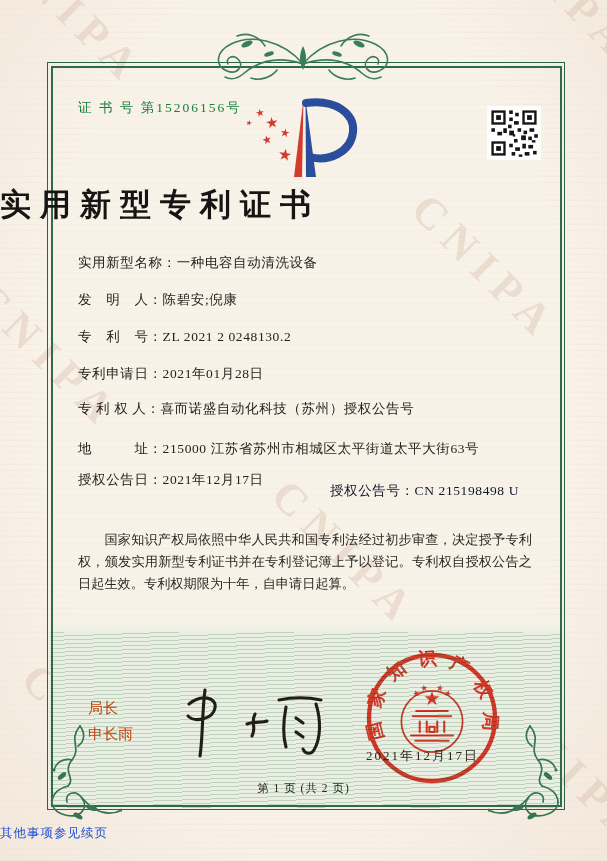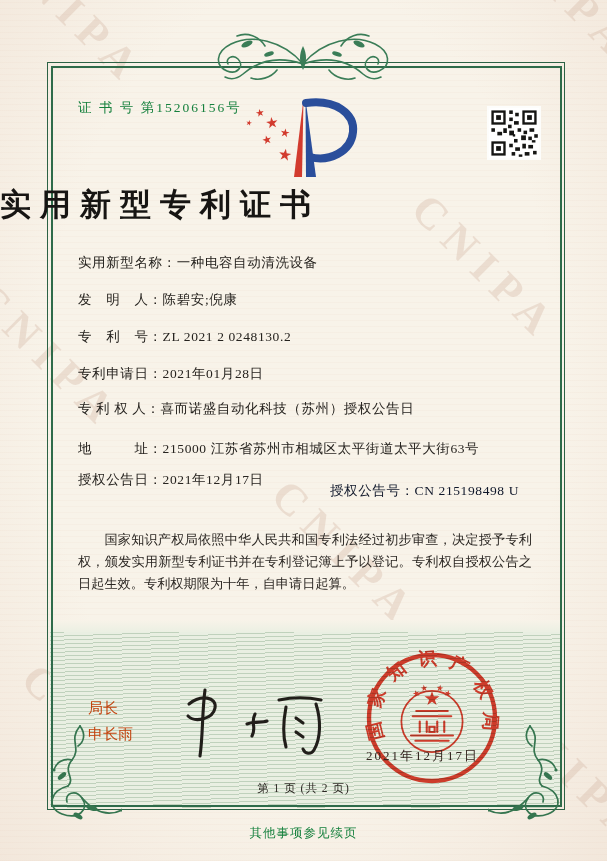--- a/index.html
+++ b/index.html
@@ -45,22 +45,22 @@
            font-size:15px;line-height:26px;color:#c2410c;}
   .sig{position:absolute;left:175px;top:680px;width:170px;height:80px;z-index:4;}
   
   .seal{position:absolute;left:362px;top:648px;width:140px;height:140px;z-index:4;
         mix-blend-mode:multiply;opacity:.95;}
   .seal-date{position:absolute;left:366px;top:747px;width:140px;z-index:5;
         font-size:13px;letter-spacing:2px;white-space:nowrap;color:#33251f;}
   
   .pagenum{position:absolute;left:0;right:0;top:781px;z-index:4;text-align:center;
            font-size:11.5px;letter-spacing:1px;color:#2c2823;}
-  .contnote{position:absolute;left:0;right:0;top:825px;z-index:3;text-align:center;
-           font-size:12.5px;letter-spacing:1px;color:#15803d;}
+  .contnote{position:absolute;left:0;right:0;top:825px;z-index:3;text-align:left;
+           font-size:12.5px;letter-spacing:1px;color:#1d4ed8;}
   
   .fl-top{position:absolute;left:207px;top:24px;width:192px;height:62px;z-index:3;}
   .fl-bl{position:absolute;left:34px;top:724px;width:88px;height:100px;z-index:4;}
   .fl-br{position:absolute;left:488px;top:724px;width:88px;height:100px;z-index:4;transform:scaleX(-1);}
 </style>
 </head>
 <body>
 
 <div class="wm" style="left:-22px;top:-14px;">CNIPA</div>
 <div class="wm" style="left:468px;top:-38px;">CNIPA</div>
@@ -188,21 +188,21 @@
       <rect x="20" y="22" width="2" height="2"></rect>
   </g>
 </svg>
 
 <div class="title">实用新型专利证书</div>
 
 <div class="field f0"><span>实用新型名称：</span><span>一种电容自动清洗设备</span></div>
 <div class="field f1"><span>发　明　人：</span><span>陈碧安;倪康</span></div>
 <div class="field f2"><span>专　利　号：</span><span>ZL 2021 2 0248130.2</span></div>
 <div class="field f3"><span>专利申请日：</span><span>2021年01月28日</span></div>
-<div class="field f4"><span>专 利 权 人：</span><span>喜而诺盛自动化科技（苏州）授权公告日</span></div>
+<div class="field f4"><span>专 利 权 人：</span><span>喜而诺盛自动化科技（苏州）授权公告号</span></div>
 <div class="field f5"><span>地　　　址：</span><span>215000 江苏省苏州市相城区太平街道太平大街63号</span></div>
 <div class="field f6"><span>授权公告日：</span><span>2021年12月17日</span></div>
 <div class="grant2"><span>授权公告号：</span><span>CN 215198498 U</span></div>
 
 <div class="notice">
   <p>国家知识产权局依照中华人民共和国专利法经过初步审查，决定授予专利权，颁发实用新型专利证书并在专利登记簿上予以登记。专利权自授权公告之日起生效。专利权期限为十年，自申请日起算。</p>
 </div>
 
 <div class="officer">
   <div>局长</div>

